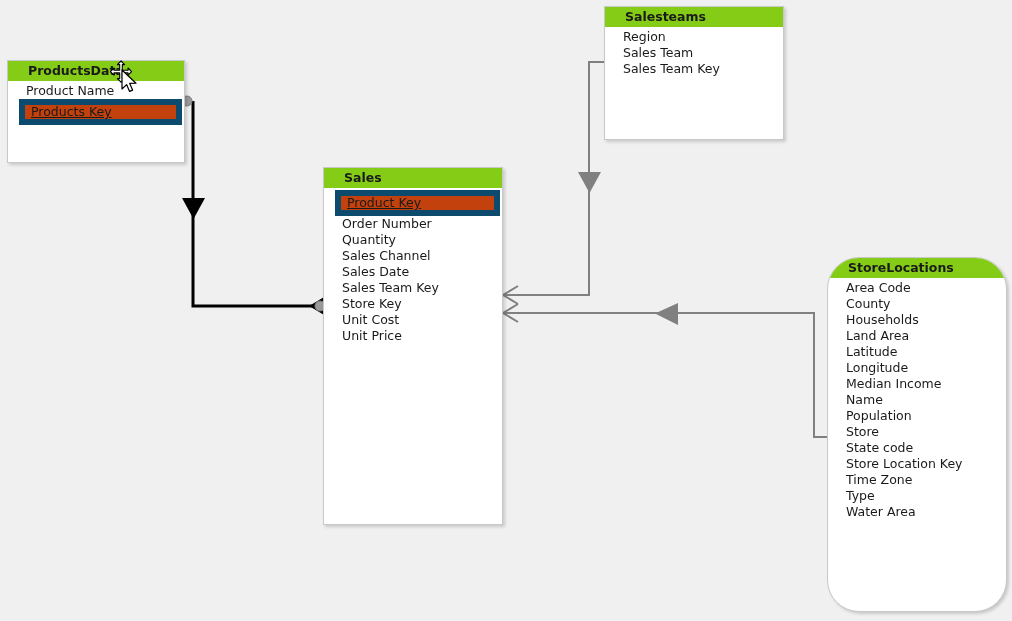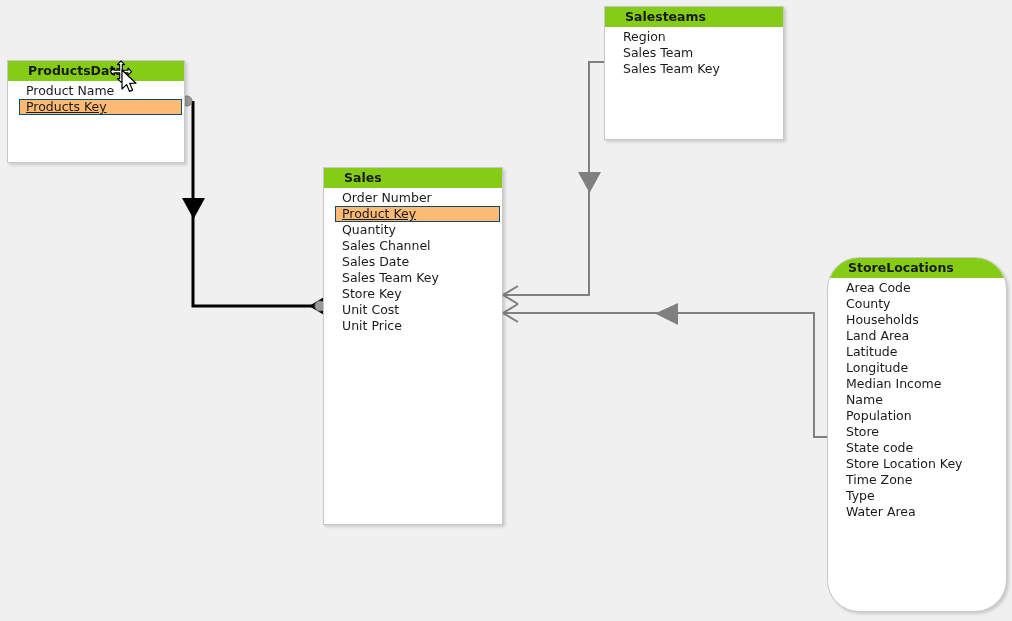--- a/index.html
+++ b/index.html
@@ -60,22 +60,22 @@
     line-height: 14px;
     height: 14px;
     padding: 0 0 0 6px;
     margin: 0 0 0 0;
     white-space: nowrap;
     box-sizing: content-box;
     border: 1px solid transparent;
     position: relative;
   }
   .field.selected {
-    border: 1px solid #0c4a6e;
-    background: #fdba74;
+    border: 6px solid #0c4a6e;
+    background: #c2410c;
     margin-right: 2px;
   }
   .field.selected .field-text {
     text-decoration: underline;
   }
   
   #cursor {
     position: absolute;
     pointer-events: none;
   }
@@ -129,22 +129,22 @@
         <div class="table-header">Salesteams</div>
         <ul class="field-list">
           <li class="field"><span class="field-text">Region</span></li>
           <li class="field"><span class="field-text">Sales Team</span></li>
           <li class="field"><span class="field-text">Sales Team Key</span></li>
         </ul>
       </div>
       <div class="table-card" style="left: 323px; top: 127px; width: 180px; height: 358px; margin-top: 40px;">
         <div class="table-header">Sales</div>
         <ul class="field-list">
+          <li class="field selected"><span class="field-text">Product Key</span></li>
           <li class="field"><span class="field-text">Order Number</span></li>
-          <li class="field selected"><span class="field-text">Product Key</span></li>
           <li class="field"><span class="field-text">Quantity</span></li>
           <li class="field"><span class="field-text">Sales Channel</span></li>
           <li class="field"><span class="field-text">Sales Date</span></li>
           <li class="field"><span class="field-text">Sales Team Key</span></li>
           <li class="field"><span class="field-text">Store Key</span></li>
           <li class="field"><span class="field-text">Unit Cost</span></li>
           <li class="field"><span class="field-text">Unit Price</span></li>
         </ul>
       </div>
       <div class="table-card" style="left: 827px; top: 257px; width: 180px; height: 355px; border-radius: 32px;">

